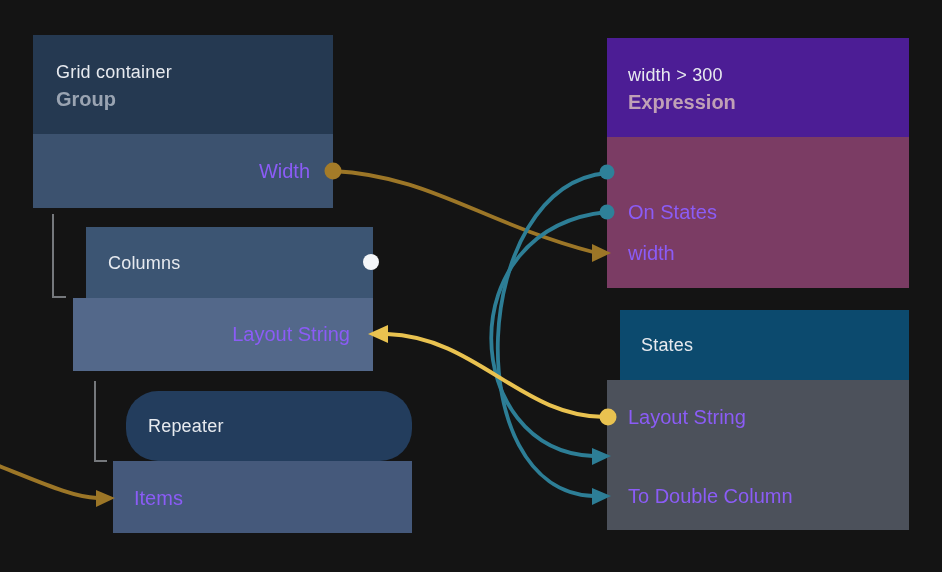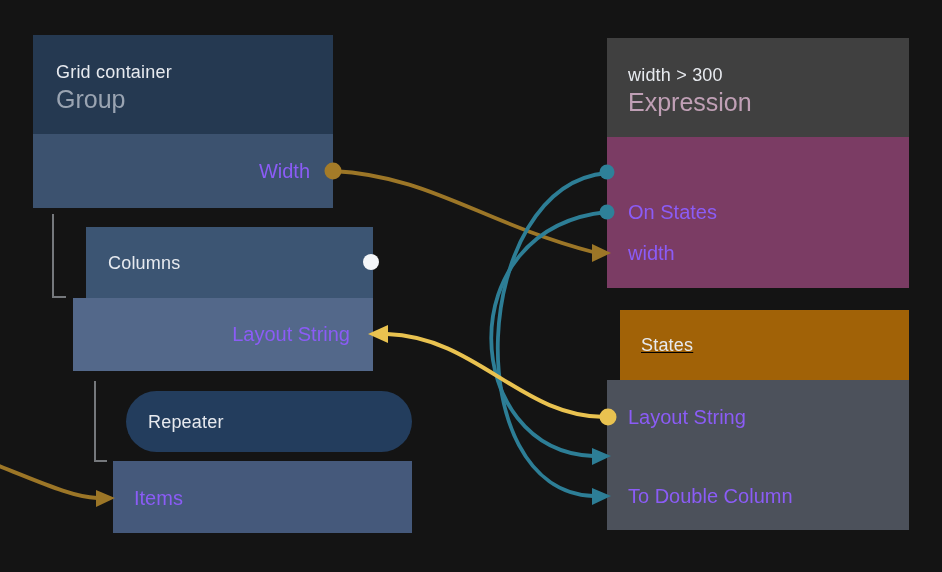--- a/index.html
+++ b/index.html
@@ -6,35 +6,35 @@
   .canvas{
     position:relative;width:942px;height:572px;background:#141414;
     overflow:hidden;font-family:"Liberation Sans",sans-serif;
     -webkit-font-smoothing:antialiased;
   }
   .node{position:absolute;z-index:1;}
   .hdr{position:absolute;left:0;top:0;right:0;box-sizing:border-box;}
   .hdr2{padding:23px 0 0 23px;}
   .hdr1{display:flex;align-items:center;padding-left:22px;margin-left:13px;}
   .title{font-size:18px;font-weight:500;color:#e7eaef;line-height:28px;letter-spacing:.2px;}
-  .sub{font-size:25px;font-weight:400;color:#9aa4b2;line-height:27px;}
+  .sub{font-size:20px;font-weight:700;color:#9aa4b2;line-height:27px;}
   .sub.plum{color:#c0a0b6;}
   .body{position:absolute;left:0;right:0;bottom:0;}
   .port{
     position:absolute;left:0;right:0;height:24px;line-height:24px;
     font-size:20px;color:#8b5cf6;box-sizing:border-box;white-space:nowrap;
   }
   .port.l{padding-left:21px;}
   .port.r{text-align:right;padding-right:23px;}
   
   .n-grid  .hdr{background:#253951;} .n-grid  .body{background:#3c526f;}
   .n-cols  .hdr{background:#3c5573;} .n-cols  .body{background:#53688a;}
   .n-rep   .hdr{background:#233d5d;} .n-rep   .body{background:#45597b;}
-  .n-expr  .hdr{background:#404040;} .n-expr  .body{background:#7b3c64;}
-  .n-states .hdr{background:#a16207;text-decoration:underline;} .n-states .body{background:#4c515b;}
+  .n-expr  .hdr{background:#4c1d95;} .n-expr  .body{background:#7b3c64;}
+  .n-states .hdr{background:#0c4a6e;} .n-states .body{background:#4c515b;}
   svg.wires{position:absolute;left:0;top:0;z-index:2;}
 </style>
 </head>
 <body>
 
 <div class="canvas">
 
   <div class="node n-grid" style="left:33px;top:35px;width:300px;height:173px;">
     <div class="hdr hdr2" style="height:99px;">
       <div class="title">Grid container</div>
@@ -46,21 +46,21 @@
 
   <div class="node n-cols" style="left:73px;top:227px;width:300px;height:144px;">
     <div class="hdr hdr1" style="height:71px;">
       <div class="title">Columns</div>
     </div>
     <div class="body" style="height:73px;"></div>
     <div class="port r" style="top:95px;">Layout String</div>
   </div>
 
   <div class="node n-rep" style="left:113px;top:391px;width:299px;height:142px;">
-    <div class="hdr hdr1" style="height:61px;border-radius:32px;">
+    <div class="hdr hdr1" style="height:70px;border-radius:32px;">
       <div class="title">Repeater</div>
     </div>
     <div class="body" style="height:72px;"></div>
     <div class="port l" style="top:95px;">Items</div>
   </div>
 
   <div class="node n-expr" style="left:607px;top:38px;width:302px;height:250px;">
     <div class="hdr hdr2" style="height:99px;padding-left:21px;">
       <div class="title">width &gt; 300</div>
       <div class="sub plum">Expression</div>

